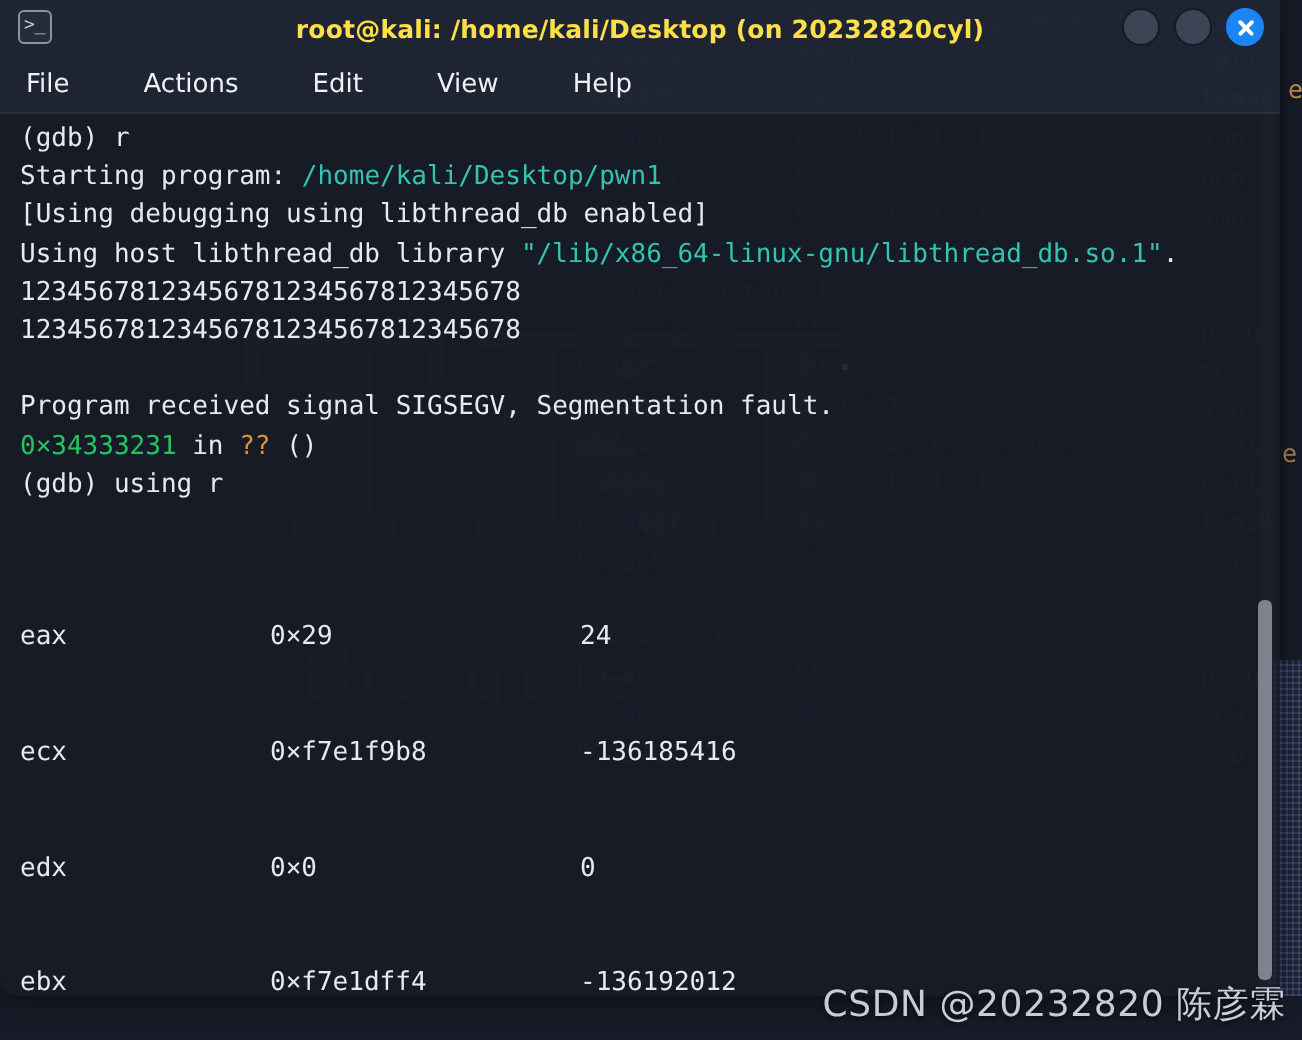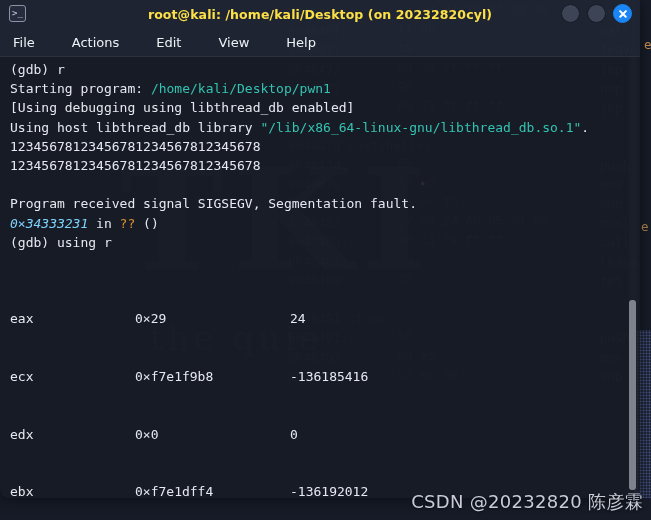--- a/index.html
+++ b/index.html
@@ -206,21 +206,21 @@
   .term-text {
     position: absolute;
     left: 10px; top: 3px;
     font-family: "DejaVu Sans Mono", monospace;
     font-size: 13px;
     line-height: 19.2px;
     color: #e6e9ef;
     white-space: pre;
   }
   .c-green { color: #34c3b0; }
-  .c-blue  { color: #7dd3fc; font-style: italic; }
+  .c-blue  { color: #22c55e; }
   .c-orange{ color: #e0912f; }
 
   .regs {
     position: absolute;
     left: 10px; top: 214px;
     font-family: "DejaVu Sans Mono", monospace;
     font-size: 13px;
     line-height: 19.2px;
     color: #e6e9ef;
     white-space: pre;

